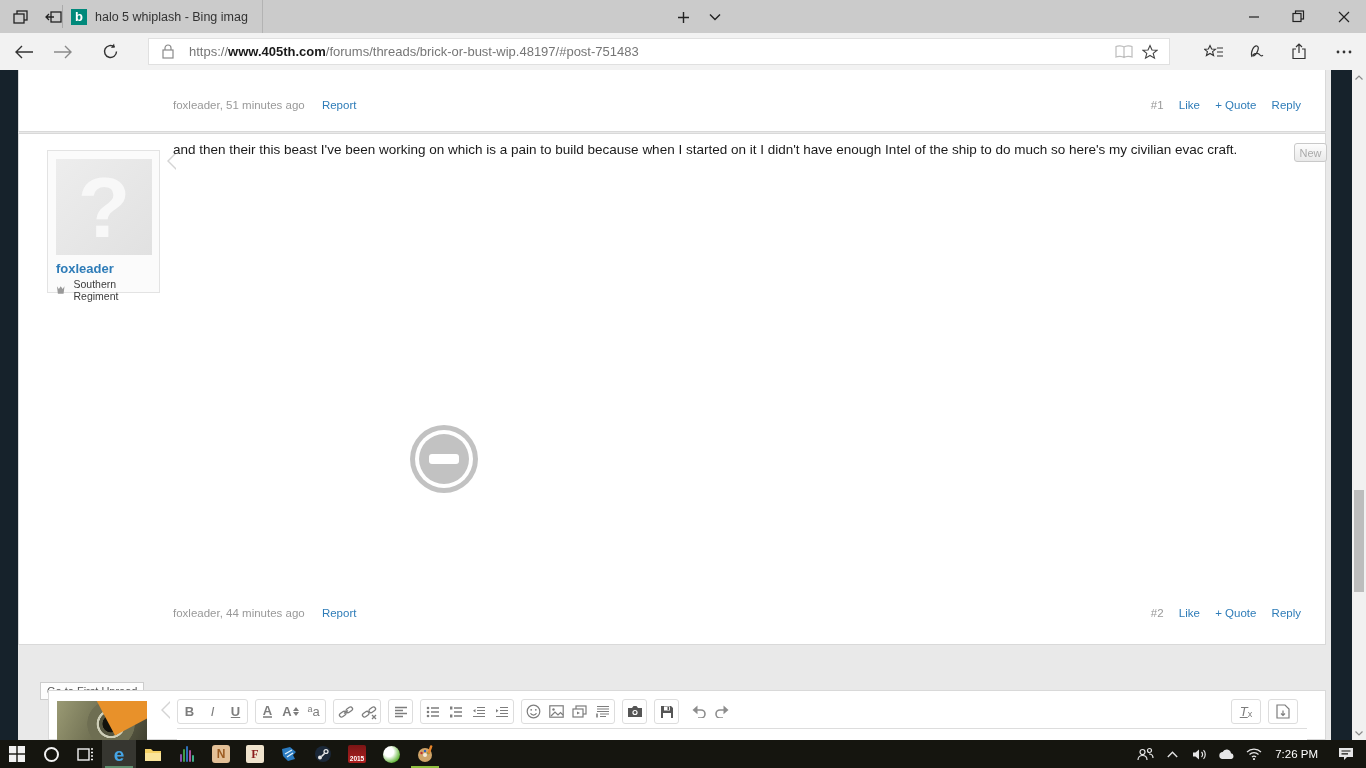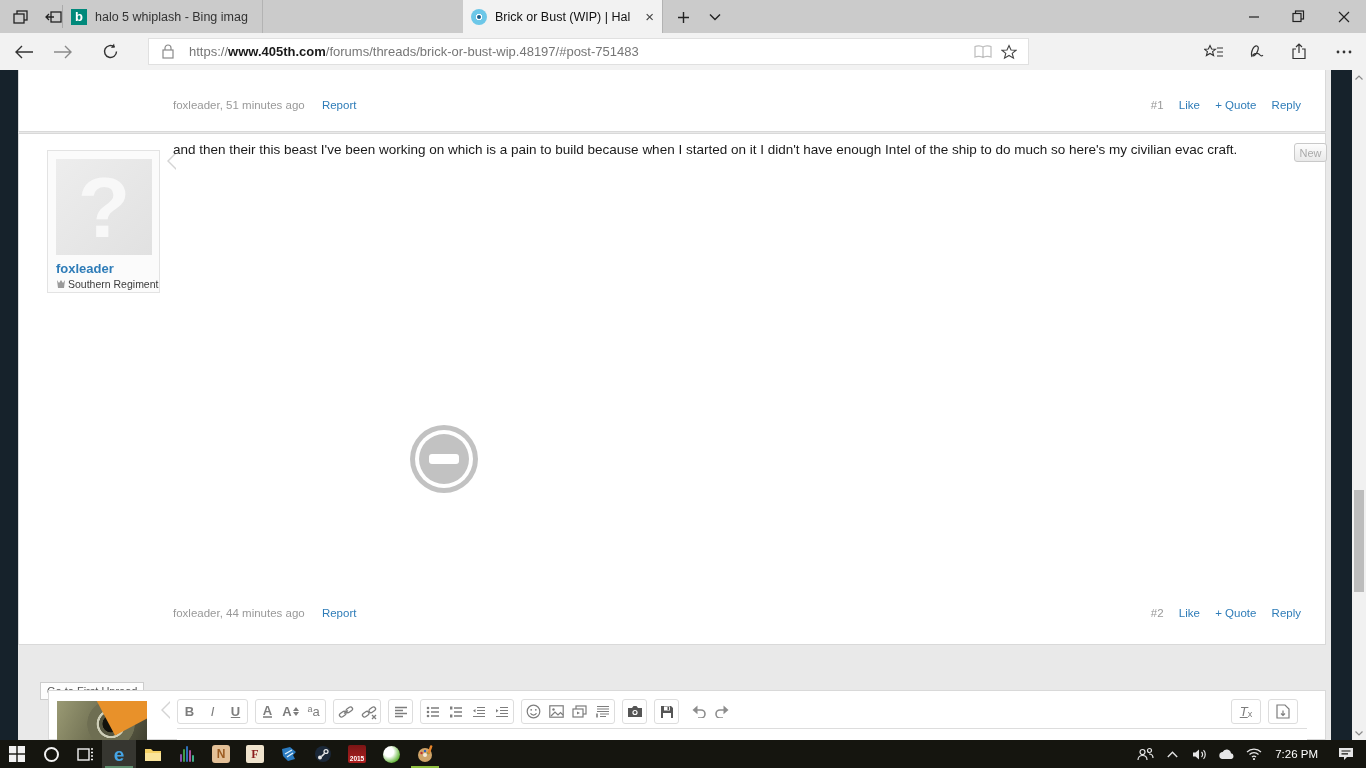--- a/index.html
+++ b/index.html
@@ -18,40 +18,40 @@
   .fav-bing { background:#00897b; color:#fff; font-weight:bold; font-size:13px; line-height:16px; text-align:center; }
   .fav-req { background:#190606; border-radius:2px; position:relative; }
   .fav-req::after { content:""; position:absolute; left:3px; top:3px; width:10px; height:10px; border-radius:50%; background:radial-gradient(circle,#400a0a 30%,#7a1212 70%); }
   .fav-405 { border-radius:50%; background:radial-gradient(circle,#ffffff 0 28%, #6cc7e8 30% 100%); position:relative; }
   .fav-405::after { content:""; position:absolute; left:6px; top:6px; width:4px; height:4px; border-radius:50%; background:#1b5e8a; }
   .tab-close { margin-left:6px; color:#444; font-size:15px; line-height:1; }
   .winctl { position:absolute; top:0; width:45px; height:33px; display:flex; align-items:center; justify-content:center; color:#222; }
 
   .cmdbar { position:absolute; left:0; top:33px; width:1366px; height:37px; background:#f2f2f2; }
   .navglyph { position:absolute; top:0; height:37px; width:36px; display:flex; align-items:center; justify-content:center; color:#3c3c3c; font-size:19px; }
-  .addressbox { position:absolute; left:148px; top:5px; width:881px; height:27px; background:#fff; border:1px solid #e0e0e0; display:flex; align-items:center; padding:0 6px; }
+  .addressbox { position:absolute; left:148px; top:5px; width:1022px; height:27px; background:#fff; border:1px solid #e0e0e0; display:flex; align-items:center; padding:0 6px; }
   .url { font-size:13px; color:#767676; white-space:nowrap; overflow:hidden; flex:1; margin-left:8px; }
   .url .domain { color:#1a1a1a; font-weight:bold; }
   .addr-icon { width:26px; display:flex; justify-content:center; align-items:center; flex:0 0 26px; }
 
   
   .page { position:absolute; left:0; top:70px; width:1366px; height:670px; background:#16222b; overflow:hidden; }
   .page-col { position:absolute; left:18px; top:0; width:1313px; height:670px; background:#e9e9e9; }
   .panel { position:absolute; background:#fff; border:1px solid #d9d9d9; }
   .post-body { position:absolute; font-size:13.5px; color:#1a1a1a; }
   .meta { position:absolute; font-size:11.5px; color:#999; }
   .bluelink { color:#2e7cb8; text-decoration:none; }
   .actions { position:absolute; font-size:11.5px; text-align:right; }
   .actions span { margin-left:12px; }
   .num { color:#999; }
 
   .avatar-card { position:absolute; left:46px; top:150px; width:113px; height:143px; background:#fbfbfb; border:1px solid #e3e3e3; }
   .avatar-img { position:absolute; left:8px; top:8px; width:96px; height:96px; background:linear-gradient(135deg,#ededed,#e1e1e1); display:flex; align-items:center; justify-content:center; color:#f8f8f8; font-size:86px; font-weight:bold; }
   .author { position:absolute; left:8px; top:110px; font-size:13px; font-weight:bold; color:#2e7cb8; text-decoration:none; }
-  .regiment { position:absolute; left:8px; top:127px; font-size:10.5px; color:#3c3c3c; display:flex; align-items:center; gap:2px; }
+  .regiment { position:absolute; left:8px; top:127px; font-size:10.5px; color:#3c3c3c; display:flex; align-items:center; gap:8px; }
 
   .arrow-out { position:absolute; width:0; height:0; border:9px solid transparent; border-right-color:#d4d4d4; }
   .arrow-in { position:absolute; width:0; height:0; border:9px solid transparent; border-right-color:#fff; }
 
   .new-badge { position:absolute; left:1294px; top:143px; width:33px; height:19px; background:linear-gradient(#fdfdfd,#e9e9e9); border:1px solid #c9c9c9; border-radius:3px; font-size:11px; color:#aaa; display:flex; align-items:center; justify-content:center;text-align:center; }
 
   .noimg { position:absolute; left:409px; top:354px; width:68px; height:68px; border-radius:50%; background:#c2c2c2; }
   .noimg .ring { position:absolute; left:5px; top:5px; width:58px; height:58px; border-radius:50%; background:#fff; }
   .noimg .core { position:absolute; left:9px; top:9px; width:50px; height:50px; border-radius:50%; background:#c2c2c2; }
   .noimg .bar { position:absolute; left:19px; top:29px; width:30px; height:10px; border-radius:3px; background:#fff; }
@@ -113,25 +113,20 @@
           <rect x="6" y="3" width="10" height="10" fill="none" stroke="#222" stroke-width="1.3"></rect>
           <path d="M9 8 H1 M4 5 L1 8 L4 11" fill="none" stroke="#222" stroke-width="1.3"></path>
         </svg>
     </div>
     <div style="position:absolute;left:62px;top:5px;width:1px;height:23px;background:#aaa;"></div>
 
     <div class="tab" style="left:63px;width:200px;">
       <span class="favicon fav-bing">b</span>
       <span class="title">halo 5 whiplash - Bing imag</span>
     </div>
-    <div class="tab active" style="left:463px;width:200px;">
-      <span class="favicon fav-405"></span>
-      <span class="title">Brick or Bust (WIP) | Hal</span>
-      <span class="tab-close">×</span>
-    </div>
 
     <div class="chrome-btn" style="left:668px;">
       <svg width="13" height="13" viewBox="0 0 13 13">
           <path d="M6.5 1 V12 M1 6.5 H12" stroke="#222" stroke-width="1.4"></path>
         </svg>
     </div>
     <div class="chrome-btn" style="left:700px;">
       <svg width="12" height="8" viewBox="0 0 12 8">
           <path d="M1 1.5 L6 6.5 L11 1.5" fill="none" stroke="#222" stroke-width="1.4"></path>
         </svg>

